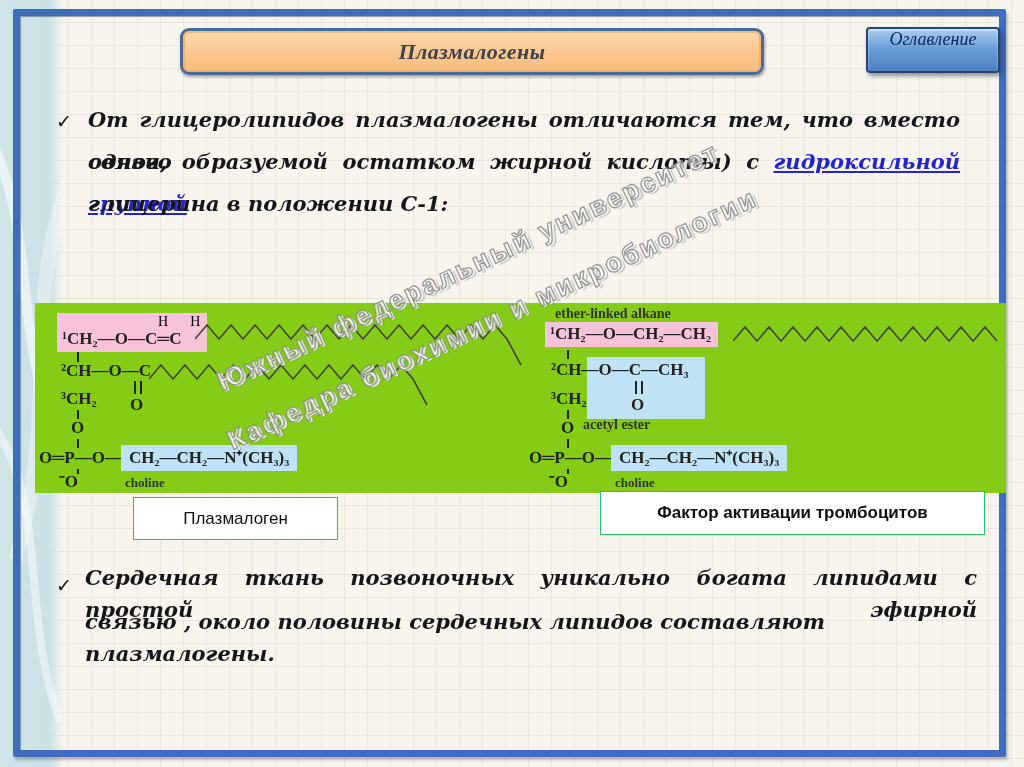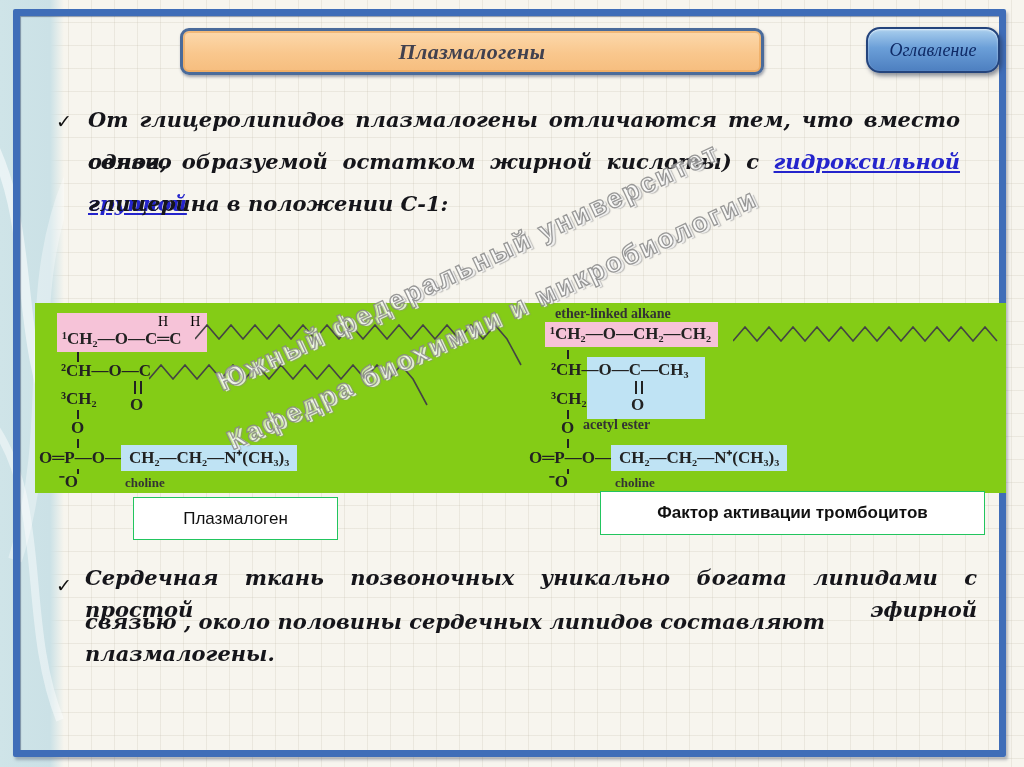--- a/index.html
+++ b/index.html
@@ -22,23 +22,23 @@
   
   .title-box{position:absolute;left:180px;top:28px;width:578px;height:41px;
     background:linear-gradient(180deg,#fcd9ad 0%,#f9c78d 55%,#f6bd7e 100%);
     border:3px solid #4a6b9a;border-radius:9px;
     box-shadow:1px 2px 3px rgba(50,60,90,.45), inset 0 0 0 2px rgba(233,160,80,.55);
     display:flex;align-items:center;justify-content:center;}
   .title-box span{font-style:italic;font-weight:bold;font-size:22px;color:#41414f;letter-spacing:.5px;}
   
   .toc-btn{position:absolute;left:866px;top:27px;width:130px;height:42px;
     background:linear-gradient(180deg,#aacfee 0%,#6b9fd8 45%,#4d7fc0 100%);
-    border:2px solid #24447c;border-radius:14px;
+    border:2px solid #24447c;border-radius:4px;
     box-shadow:2px 3px 4px rgba(35,45,70,.5), inset 0 1px 2px rgba(255,255,255,.7);
-    display:flex;align-items:center;justify-content:center;cursor:pointer;}
+    display:flex;justify-content:center;cursor:pointer;}
   .toc-btn span{font-style:italic;font-size:18px;color:#0f2a66;}
   
   .para{position:absolute;font-family:"DejaVu Serif",serif;font-style:italic;font-weight:600;
     color:#15151a;font-size:21px;}
   .p1{left:88px;top:99px;width:872px;}
   .p1 .ln{height:42px;line-height:42px;}
   .p2{left:85px;top:562px;width:892px;}
   .p2 .ln{height:44px;line-height:32px;}
   .jline{text-align:justify;text-align-last:justify;}
   .check{position:absolute;font-family:"DejaVu Sans",sans-serif;font-style:normal;

